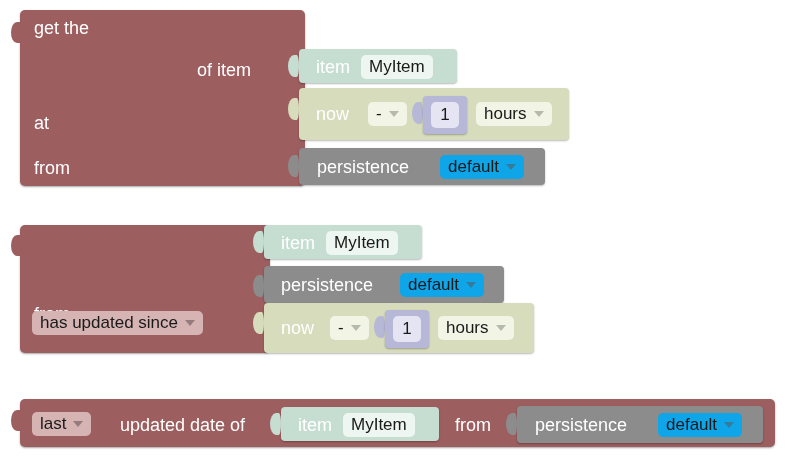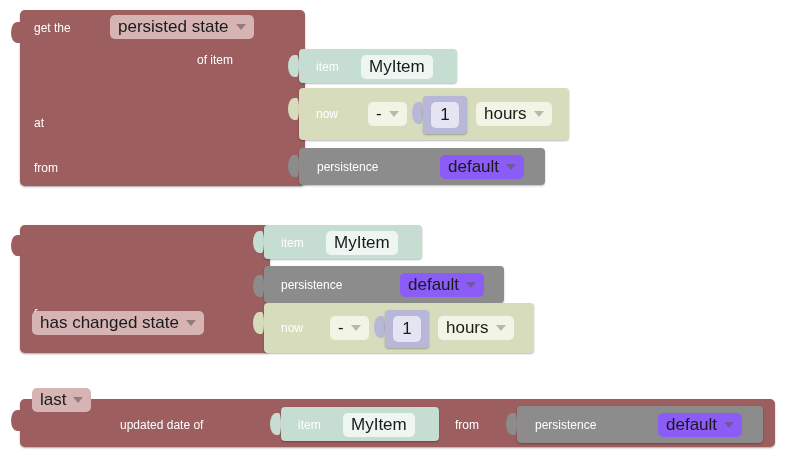--- a/index.html
+++ b/index.html
@@ -50,41 +50,41 @@
   }
   .notch.item{background:#c6ddd2;}
   .notch.time{background:#d7dcbc;}
   .notch.pers{background:#8c8c8c;}
   .notch.num {background:#b7b7d8;}
 
   
   .lbl{
     position:absolute;
     color:#ffffff;
-    font-size:12px;
+    font-size:18px;
     line-height:20px;
     white-space:nowrap;
     z-index:4;
   }
 
   .field{
     position:absolute;
     display:inline-flex;align-items:center;gap:5px;
     height:24px;
     padding:0 8px;
     border-radius:5px;
     font-size:17px;
     color:#1a1a1a;
     white-space:nowrap;
     z-index:5;
   }
   .field.on-maroon{background:#d6b4b4;}
   .field.on-item {background:#eef6f2;}
   .field.on-time {background:#f2f4e6;}
-  .field.on-pers {background:#8b5cf6;}
+  .field.on-pers {background:#0ea5e9;}
 
   .caret{
     width:0;height:0;
     border-left:5px solid transparent;
     border-right:5px solid transparent;
     border-top:6px solid rgba(70,55,55,.45);
     margin-left:2px;
   }
   .field.on-item .caret,.field.on-time .caret{border-top-color:rgba(90,100,90,.4);}
   .field.on-pers .caret{border-top-color:rgba(90,90,90,.55);}
@@ -102,26 +102,22 @@
 </head>
 <body>
 
 <div class="canvas">
 
   <div class="blk outer" style="left:20px;top:10px;width:285px;height:176px;border-radius:5px;z-index:1;">
     <span class="plug" style="top:12px;"></span>
   </div>
 
   <span class="lbl" style="left:34px;top:18px;">get the</span>
-  <span class="field on-maroon" style="left:110px;top:15px;">
-    <span>persisted state</span>
-    <i class="caret"></i>
-  </span>
-
-  <span class="lbl" style="left:197px;top:50px;">of item</span>
+
+  <span class="lbl" style="left:197px;top:60px;">of item</span>
   <span class="notch item" style="left:288px;top:55px;"></span>
   <div class="blk arg item" style="left:299px;top:49px;width:158px;height:34px;border-radius:4px;z-index:2;"></div>
   <span class="lbl" style="left:316px;top:57px;">item</span>
   <span class="field on-item" style="left:361px;top:55px;">
     <span>MyItem</span>
   </span>
 
   <span class="lbl" style="left:34px;top:101px;margin-top:12px;">at</span>
   <span class="notch time" style="left:288px;top:98px;"></span>
   <div class="blk arg time" style="left:299px;top:88px;width:270px;height:52px;border-radius:4px;z-index:2;"></div>
@@ -161,21 +157,21 @@
   <span class="lbl" style="left:34px;top:304px;top:304px;">from</span>
   <span class="notch pers" style="left:253px;top:275px;"></span>
   <div class="blk arg pers" style="left:264px;top:266px;width:240px;height:37px;border-radius:4px;z-index:2;"></div>
   <span class="lbl" style="left:281px;top:275px;">persistence</span>
   <span class="field on-pers" style="left:400px;top:273px;">
     <span>default</span>
     <i class="caret"></i>
   </span>
 
   <span class="field on-maroon" style="left:32px;top:311px;">
-    <span>has changed state</span>
+    <span>has updated since</span>
     <i class="caret"></i>
   </span>
   <span class="notch time" style="left:253px;top:312px;"></span>
   <div class="blk arg time" style="left:264px;top:303px;width:270px;height:50px;border-radius:4px;z-index:2;"></div>
   <span class="lbl" style="left:281px;top:318px;">now</span>
   <span class="field on-time" style="left:330px;top:316px;">
     <span>-</span>
     <i class="caret"></i>
   </span>
   <span class="notch num" style="left:374px;top:316px;"></span>
@@ -183,21 +179,21 @@
   <span class="numbox" style="left:393px;top:316px;">1</span>
   <span class="field on-time" style="left:438px;top:316px;">
     <span>hours</span>
     <i class="caret"></i>
   </span>
 
   <div class="blk outer" style="left:20px;top:399px;width:755px;height:48px;border-radius:5px;z-index:1;">
     <span class="plug" style="top:11px;"></span>
   </div>
 
-  <span class="field on-maroon" style="left:32px;top:388px;text-align:center;">
+  <span class="field on-maroon" style="left:32px;top:412px;text-align:center;">
     <span>last</span>
     <i class="caret"></i>
   </span>
   <span class="lbl" style="left:120px;top:415px;">updated date of</span>
   <span class="notch item" style="left:270px;top:413px;"></span>
   <div class="blk arg item" style="left:281px;top:407px;width:158px;height:34px;border-radius:4px;z-index:2;"></div>
   <span class="lbl" style="left:298px;top:415px;">item</span>
   <span class="field on-item" style="left:343px;top:413px;">
     <span>MyItem</span>
   </span>

